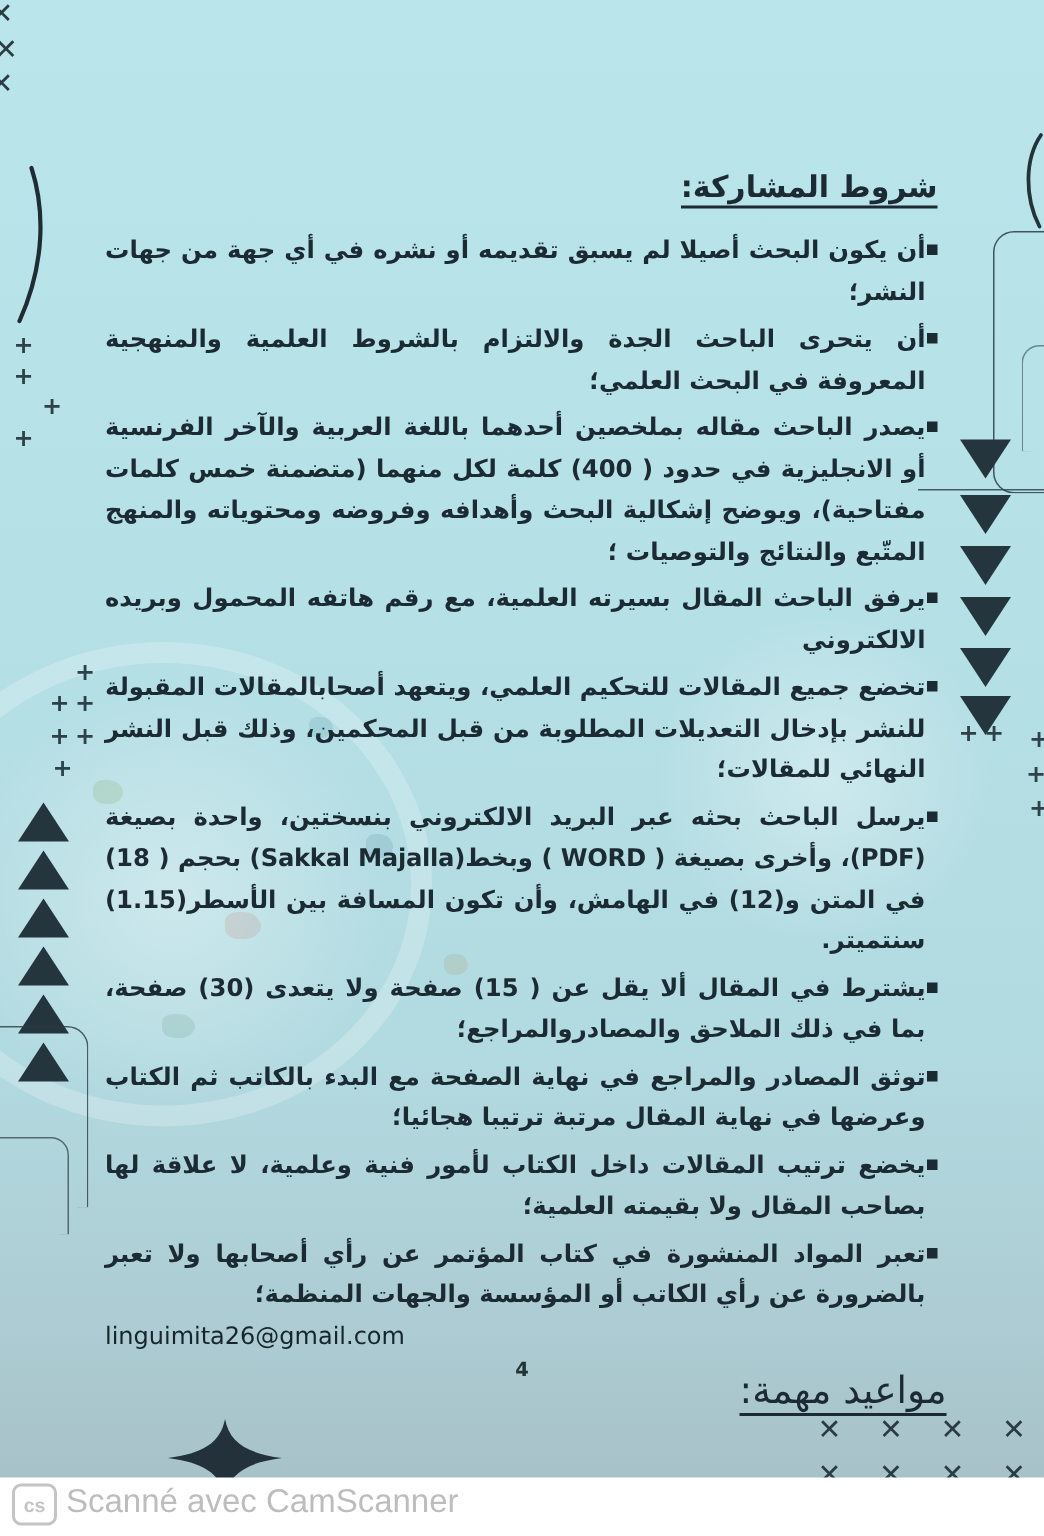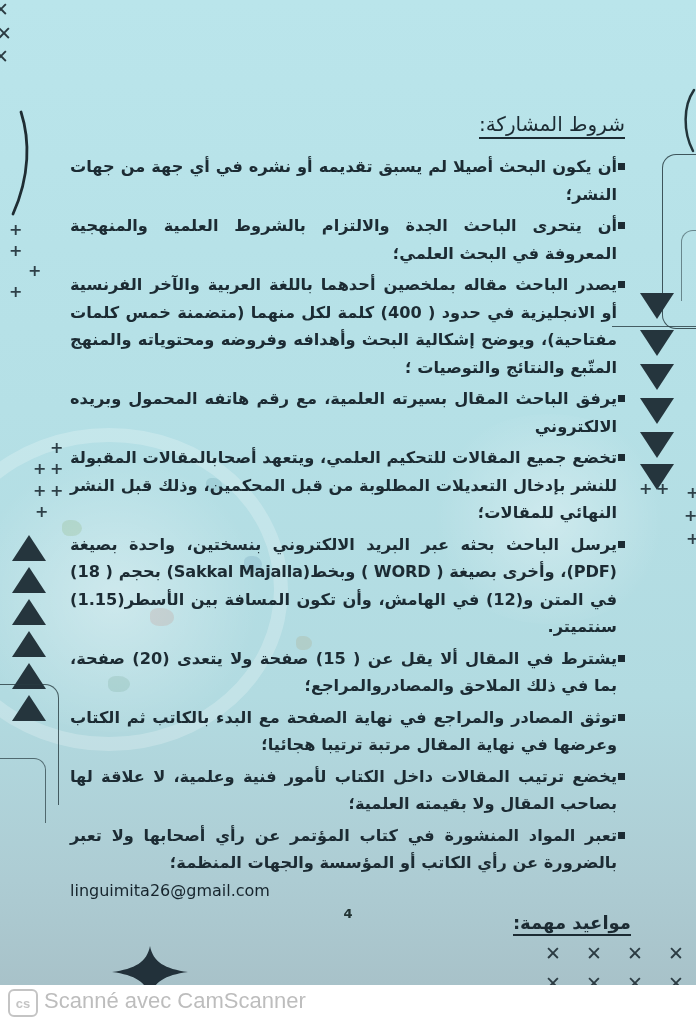--- a/index.html
+++ b/index.html
@@ -13,36 +13,36 @@
   .ring{border:14px solid rgba(255,255,255,0.22);}
   .soft{background:radial-gradient(circle,rgba(255,255,255,0.35) 0%,rgba(255,255,255,0) 70%);}
   .speck{position:absolute;z-index:0;border-radius:40% 60% 55% 45%;}
 
   
   #content{
     position:absolute;z-index:2;top:112px;right:71px;left:70px;direction:rtl;
     color:#1c2b33;
   }
   #title{
-    display:inline-block;font-size:20px;font-weight:400;
+    display:inline-block;font-size:20px;font-weight:700;
     border-bottom:2.2px solid #1c2b33;padding-bottom:1px;margin:0 0 14px 0;
   }
   ul.blist{list-style:none;margin:0;padding:0;}
   li.bullet{display:flex;gap:1px;margin:0 0 4px 0;}
   .marker{flex:0 0 auto;width:7px;height:7px;background:#1c2b33;margin-top:10px;}
   .btext{
     font-size:16.2px;font-weight:700;line-height:27.5px;text-align:justify;
     letter-spacing:-0.2px;
   }
   #email{
     direction:ltr;text-align:left;margin:3px 54px 0 0;
     font-size:16px;font-weight:400;color:#16242c;
   }
   #subheading{
-    display:inline-block;font-size:18px;font-weight:700;margin:12px -6px 0 0;
+    display:inline-block;font-size:25px;font-weight:400;margin:12px -6px 0 0;
     border-bottom:2.2px solid #1c2b33;padding-bottom:1px;
   }
   #pagenum{
     position:absolute;z-index:2;top:906px;left:0;width:100%;text-align:center;
     font-size:13px;font-weight:700;color:#233;
   }
 
   
   .tri-down{position:absolute;z-index:1;width:0;height:0;
     border-left:17px solid transparent;border-right:17px solid transparent;
@@ -158,21 +158,21 @@
       <li class="bullet">
           <span class="marker"></span>
           <span class="btext">تخضع جميع المقالات للتحكيم العلمي، ويتعهد أصحابالمقالات المقبولة للنشر بإدخال التعديلات المطلوبة من قبل المحكمين، وذلك قبل النشر النهائي للمقالات؛</span>
         </li>
       <li class="bullet">
           <span class="marker"></span>
           <span class="btext">يرسل الباحث بحثه عبر البريد الالكتروني بنسختين، واحدة بصيغة (PDF)، وأخرى بصيغة ( WORD ) وبخط(Sakkal Majalla) بحجم ( 18) في المتن و(12) في الهامش، وأن تكون المسافة بين الأسطر(1.15) سنتميتر.</span>
         </li>
       <li class="bullet">
           <span class="marker"></span>
-          <span class="btext">يشترط في المقال ألا يقل عن ( 15) صفحة ولا يتعدى (20) صفحة، بما في ذلك الملاحق والمصادروالمراجع؛</span>
+          <span class="btext">يشترط في المقال ألا يقل عن ( 15) صفحة ولا يتعدى (30) صفحة، بما في ذلك الملاحق والمصادروالمراجع؛</span>
         </li>
       <li class="bullet">
           <span class="marker"></span>
           <span class="btext">توثق المصادر والمراجع في نهاية الصفحة مع البدء بالكاتب ثم الكتاب وعرضها في نهاية المقال مرتبة ترتيبا هجائيا؛</span>
         </li>
       <li class="bullet">
           <span class="marker"></span>
           <span class="btext">يخضع ترتيب المقالات داخل الكتاب لأمور فنية وعلمية، لا علاقة لها بصاحب المقال ولا بقيمته العلمية؛</span>
         </li>
       <li class="bullet">

